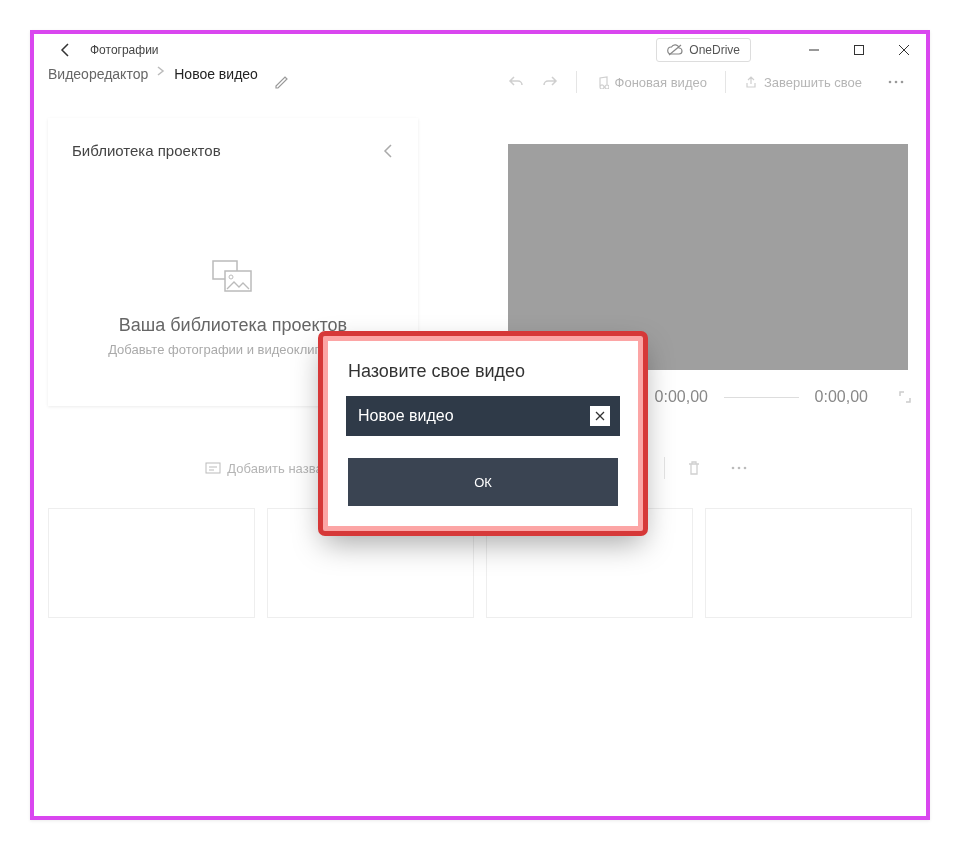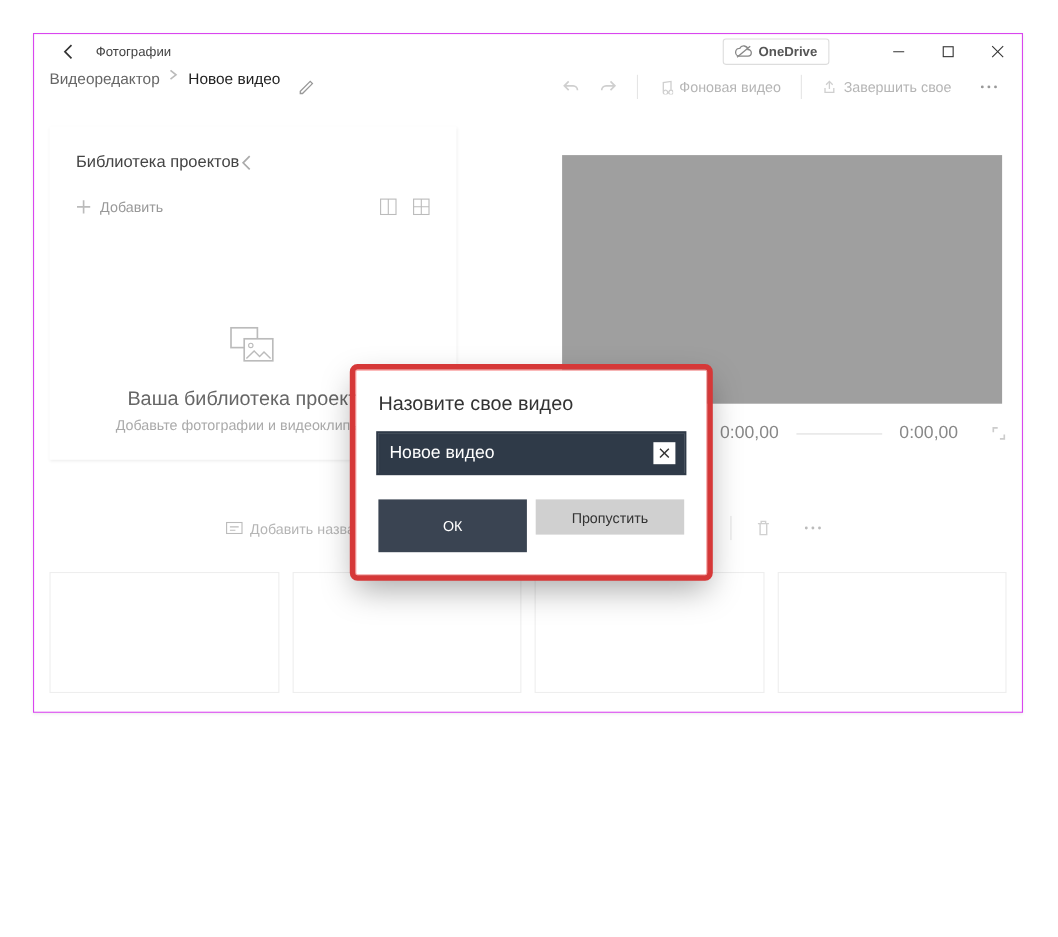--- a/index.html
+++ b/index.html
@@ -1,38 +1,38 @@
 <!DOCTYPE html>
 <html><head>
 <meta charset="utf-8">
 <style>
   * { box-sizing: border-box; margin: 0; padding: 0; font-family: "Segoe UI", Arial, sans-serif; }
   body { background: #fff; width: 962px; height: 852px; position: relative; overflow: hidden; }
-  .window { position: absolute; left: 30px; top: 30px; width: 900px; height: 618px; background: #fff; border: 1px solid #d946ef; box-shadow: 0 1px 3px rgba(0,0,0,0.08); }
+  .window { position: absolute; left: 30px; top: 30px; width: 900px; height: 790px; background: #fff; border: 4px solid #d946ef; box-shadow: 0 1px 3px rgba(0,0,0,0.08); }
   .titlebar { height: 32px; display: flex; align-items: center; padding-left: 16px; }
   .title-back { width: 32px; height: 32px; display:flex; align-items:center; justify-content:center; cursor:pointer; }
   .title-text { font-size: 12px; color: #444; margin-left: 8px; }
   .title-spacer { flex: 1; }
-  .onedrive-chip { display:flex; align-items:center; gap:6px; padding: 0 10px; border-radius: 3px; border:1px solid #ddd; height:24px; margin-right:40px; font-size:12px; color:#555;font-weight:bold; }
+  .onedrive-chip { display:flex; align-items:center; gap:6px; padding: 0 10px; border-radius: 3px; border:1px solid #ddd; height:24px; margin-right:40px; font-size:12px; color:#555; }
   .win-btns { display:flex; }
   .win-btn { width:45px; height:32px; display:flex; align-items:center; justify-content:center; cursor:pointer; }
   .breadcrumb { height:48px; display:flex; align-items:flex-start; padding: 0 14px; gap:8px; color:#666; font-size:14px; }
   .bc-item { color:#666; }
   .bc-sep { color:#bbb; }
   .bc-current { color:#222; }
   .edit-pencil { width:32px; height:32px; display:flex; align-items:center; justify-content:center; color:#888; }
   .bc-spacer { flex:1; }
   .tool-group { display:flex; align-items:center; gap:18px; color:#b5b5b5; font-size:13px; }
   .tool-item { display:flex; align-items:center; gap:6px; }
   .tool-divider { width:1px; height:22px; background:#e5e5e5; }
   .ellipsis-btn { width:32px; height:32px; display:flex; align-items:center; justify-content:center; color:#888; }
 
   .content { display:flex; padding: 0 14px; gap: 40px; }
   .library-panel { width: 370px; background:#fff; box-shadow: 0 1px 3px rgba(0,0,0,0.08); padding: 24px; margin-top: 4px; }
-  .lib-header { display:flex; align-items:center; }
+  .lib-header { display:flex; align-items:center; justify-content:space-between; }
   .lib-title { font-size:15px; color:#444; font-weight:400; }
   .lib-collapse { color:#888; cursor:pointer; }
   .lib-addrow { display:flex; align-items:center; justify-content:space-between; margin-top:24px; }
   .add-btn { display:flex; align-items:center; gap:8px; color:#999; font-size:13px; }
   .view-toggles { display:flex; gap:14px; color:#999; }
   .lib-empty { margin-top: 100px; text-align:center; color:#888; }
   .lib-empty-icon { width:44px; height:36px; margin: 0 auto 20px auto; }
   .lib-empty-title { font-size:18px; color:#666; margin-bottom:6px; }
   .lib-empty-sub { font-size:13px; color:#aaa; }
 
@@ -45,21 +45,21 @@
   .timecode { color:#888; }
   .progress-line { flex:1; height:1px; background:#ddd; max-width:80px; }
 
   .storyboard-tools { display:flex; align-items:center; gap:22px; justify-content:center; margin-top:46px; color:#b5b5b5; font-size:13px; }
   .sb-item { display:flex; align-items:center; gap:6px; }
   .sb-trash { color:#b5b5b5; }
   .storyboard { display:flex; gap:12px; padding: 24px 14px 0 14px; }
   .clip-slot { flex:1; height:110px; border:1px solid #eee; }
 
   
-  .modal { position:absolute; left: 323px; top: 336px; width: 320px; background:#fff; box-shadow: 0 12px 30px rgba(0,0,0,0.35); border: 1px solid #fca5a5; border-radius: 2px; outline: 5px solid #d63838; outline-offset: 0px; padding: 20px; }
+  .modal { position:absolute; left: 323px; top: 336px; width: 320px; background:#fff; box-shadow: 0 12px 30px rgba(0,0,0,0.35); border: 5px solid #fca5a5; border-radius: 2px; outline: 5px solid #d63838; outline-offset: 0px; padding: 20px; }
   .modal-title { font-size:18px; color:#333; margin-bottom:16px; }
   .modal-input-wrap { position:relative; }
   .modal-input { width:100%; height:36px; background:#2f3a48; border:2px solid #2f3a48; outline:2px solid #2f3a48; color:#fff; font-size:16px; padding: 0 36px 0 8px; }
   .modal-input::selection { background:#3b5998; }
   .modal-clear { position:absolute; right:8px; top:50%; transform:translateY(-50%); color:#fff; background:#fff; width:20px; height:20px; display:flex; align-items:center; justify-content:center; }
   .modal-clear-x { color:#333; }
   .modal-btns { display:flex; gap:8px; margin-top:24px; }
   .modal-ok { flex:1; height:48px; background:#3a4452; color:#fff; border:none; font-size:13px; }
   .modal-skip { flex:1; height:32px; background:#d0d0d0; color:#333; border:none; font-size:13px; }
 
@@ -161,46 +161,20 @@
   </div>
 
   <div class="content">
     <div class="library-panel">
       <div class="lib-header">
         <div class="lib-title">Библиотека проектов</div>
         <div class="lib-collapse">
           <svg width="12" height="16">
               <path d="M9 2 L3 8 L9 14" fill="none" stroke="#aaa" stroke-width="1.5"></path>
             </svg>
-        </div>
-      </div>
-      <div class="lib-addrow">
-        <div class="add-btn">
-          <span>
-            <svg width="14" height="14">
-                <line x1="7" y1="1" x2="7" y2="13" stroke="#bbb" stroke-width="1.5"></line>
-                <line x1="1" y1="7" x2="13" y2="7" stroke="#bbb" stroke-width="1.5"></line>
-              </svg>
-          </span>
-          <span>Добавить</span>
-        </div>
-        <div class="view-toggles">
-          <span>
-              <svg width="16" height="16">
-                <rect x="1" y="1" width="14" height="14" fill="none" stroke="#bbb"></rect>
-                <line x1="8" y1="1" x2="8" y2="15" stroke="#bbb"></line>
-              </svg>
-            </span>
-          <span>
-              <svg width="16" height="16">
-                <rect x="1" y="1" width="14" height="14" fill="none" stroke="#bbb"></rect>
-                <line x1="8" y1="1" x2="8" y2="15" stroke="#bbb"></line>
-                <line x1="1" y1="8" x2="15" y2="8" stroke="#bbb"></line>
-              </svg>
-            </span>
         </div>
       </div>
       <div class="lib-empty">
         <div class="lib-empty-icon">
           <svg width="44" height="36" viewBox="0 0 44 36">
               <rect x="2" y="2" width="24" height="18" fill="none" stroke="#bbb" stroke-width="1.5"></rect>
               <rect x="14" y="12" width="26" height="20" fill="#fff" stroke="#bbb" stroke-width="1.5"></rect>
               <circle cx="20" cy="18" r="2" fill="none" stroke="#bbb"></circle>
               <path d="M16 30 l7-7 5 5 4-4 6 6" fill="none" stroke="#bbb" stroke-width="1.3"></path>
             </svg>
@@ -311,15 +285,14 @@
       <span class="modal-clear-x">
         <svg width="10" height="10">
             <line x1="1" y1="1" x2="9" y2="9" stroke="#333" stroke-width="1.3"></line>
             <line x1="9" y1="1" x2="1" y2="9" stroke="#333" stroke-width="1.3"></line>
           </svg>
       </span>
     </div>
   </div>
   <div class="modal-btns">
     <button class="modal-ok">ОК</button>
-    <button class="modal-skip">Пропустить</button>
   </div>
 </div>
 
 </body></html>

